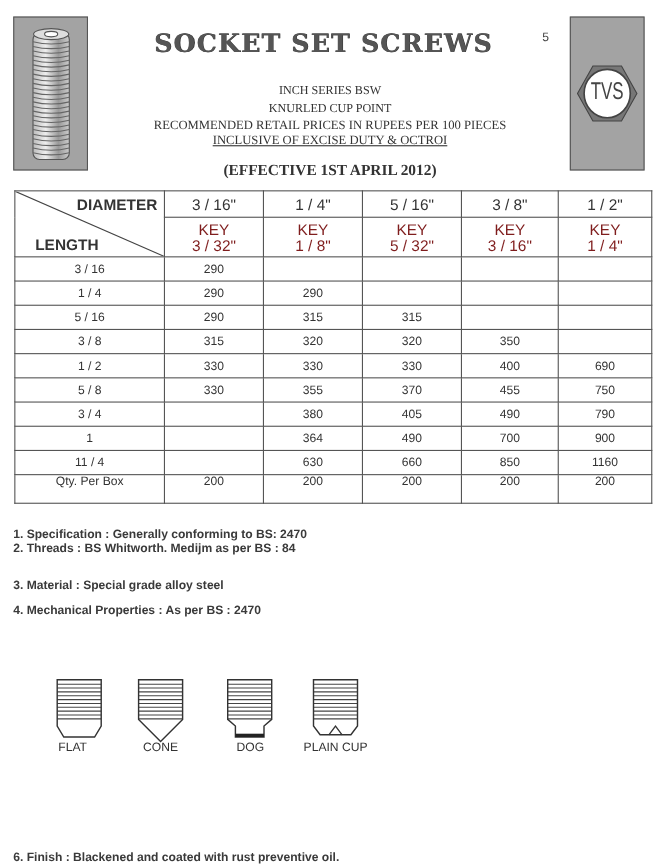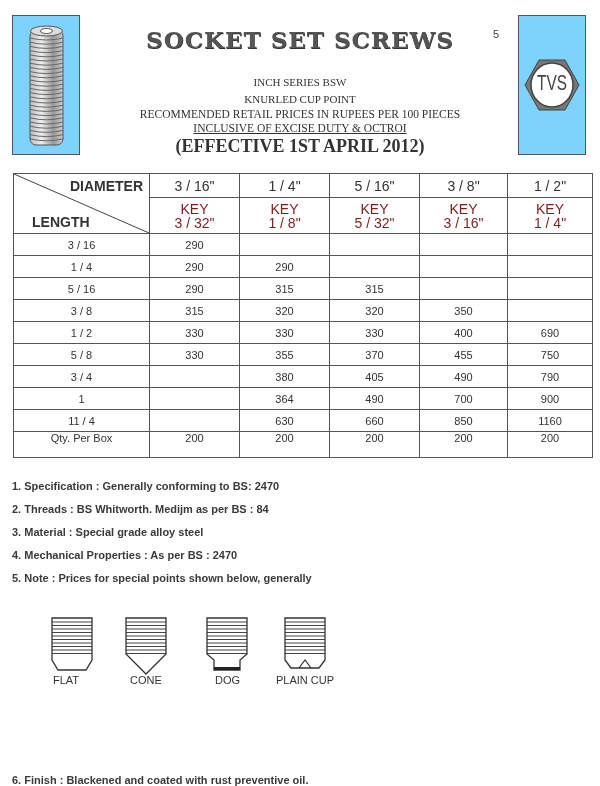--- a/index.html
+++ b/index.html
@@ -3,43 +3,43 @@
 <meta charset="utf-8">
 <style>
   html, body { margin: 0; padding: 0; }
   body {
     width: 600px; height: 786px; position: relative; overflow: hidden;
     background: #ffffff; color: #2b2b2b;
     font-family: "Liberation Sans", sans-serif;
   }
   .abs { position: absolute; }
   .imgbox {
-    position: absolute; border: 1.5px solid #555; background: #7dd3fc;
+    position: absolute; border: 1.5px solid #555; background: #a3a3a3;
   }
   #screw-box { left: 12px; top: 15px; width: 66px; height: 138px; }
   #logo-box { left: 518px; top: 15px; width: 66px; height: 138px; }
 
   .title {
-    position: absolute; left: 140px; width: 320px; top: 26px; text-align: center;
+    position: absolute; left: 140px; width: 320px; top: 26px; text-align: left;
     font-family: "DejaVu Serif", serif; font-weight: bold; font-size: 23px;
     letter-spacing: 1px; color: #555;
     text-shadow: 0.5px 0.5px 0 #333;
   }
   .page-num {
     position: absolute; left: 493px; top: 28px; font-size: 11px; color: #444;
   }
   .sub {
     position: absolute; left: 100px; width: 400px; text-align: center;
     font-family: "Liberation Serif", serif; color: #333;
   }
   .sub1 { top: 76px; font-size: 11px; }
   .sub2 { top: 93px; font-size: 11px; }
   .sub3 { top: 108px; font-size: 11.5px; }
   .sub4 { top: 122px; font-size: 11.5px; text-decoration: underline; }
-  .sub5 { top: 136px; font-size: 18px; font-weight: bold; text-align: center; }
+  .sub5 { top: 148px; font-size: 14px; font-weight: bold; text-align: center; }
 
   
   #price-table {
     position: absolute; left: 13px; top: 173px;
     border-collapse: collapse; font-size: 11px; color: #333;
     border: 1.5px solid #444;
   }
   #price-table td, #price-table th {
     border: 1px solid #555; padding: 0; text-align: center; font-weight: normal;
   }
@@ -242,25 +242,24 @@
         <td class="val1">200</td>
         <td>200</td>
         <td>200</td>
         <td>200</td>
         <td>200</td>
       </tr>
     </tbody>
 </table>
 
 <div class="note" style="top:464px;">1. Specification : Generally conforming to BS: 2470</div>
-<div class="note" style="top:487px;">2. Threads : BS Whitworth. Medijm as per BS : 84</div>
+<div class="note" style="top:477px;">2. Threads : BS Whitworth. Medijm as per BS : 84</div>
 <div class="note" style="top:510px;">3. Material : Special grade alloy steel</div>
 <div class="note" style="top:533px;">4. Mechanical Properties : As per BS : 2470</div>
 <div class="note" style="top:556px;">
-  <span>5. Note : Prices for special points shown below, generally</span>
 </div>
 
 <svg class="pt" style="left:50px;" width="44" height="56">
   <g class="thr">
       <line x1="2" x2="42" y1="6" y2="6" stroke="#444" stroke-width="1"></line>
       <line x1="2" x2="42" y1="9.5" y2="9.5" stroke="#444" stroke-width="1"></line>
       <line x1="2" x2="42" y1="13" y2="13" stroke="#444" stroke-width="1"></line>
       <line x1="2" x2="42" y1="16.5" y2="16.5" stroke="#444" stroke-width="1"></line>
       <line x1="2" x2="42" y1="20" y2="20" stroke="#444" stroke-width="1"></line>
       <line x1="2" x2="42" y1="23.5" y2="23.5" stroke="#444" stroke-width="1"></line>

